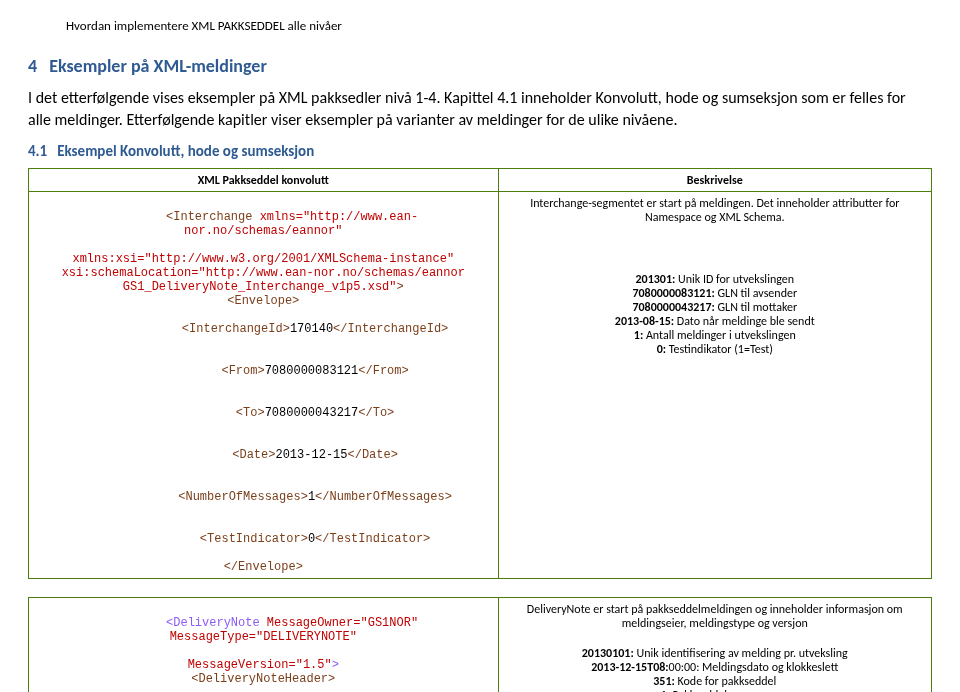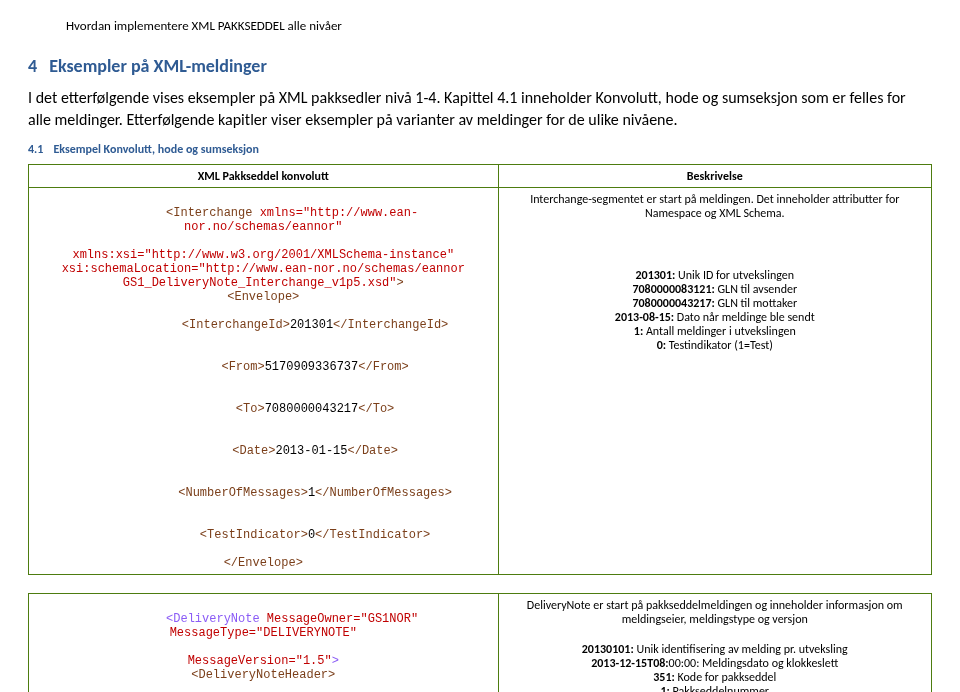--- a/index.html
+++ b/index.html
@@ -16,21 +16,21 @@
     padding-left: 38px;
   }
   h1.sec {
     font-size: 18px;
     font-weight: bold;
     color: #2f5b93;
     margin: 12px 0 10px 0;
   }
   h1.sec .num { margin-right: 12px; }
   h2.sub {
-    font-size: 12px;
+    font-size: 15px;
     font-weight: bold;
     color: #2f5b93;
     margin: 12px 0 8px 0;
   }
   h2.sub .num { margin-right: 10px; }
   p.body {
     font-size: 16px;
     margin: 0 0 8px 0;
     line-height: 1.35;
   }
@@ -88,30 +88,30 @@
   <tr>
     <td>
       <div class="xml-line">
         <span class="c-brown">&lt;Interchange </span><span class="c-red">xmlns="http://www.ean-nor.no/schemas/eannor"</span>
       </div>
       <div class="xml-line"><span class="c-red">xmlns:xsi="http://www.w3.org/2001/XMLSchema-instance"</span></div>
       <div class="xml-line"><span class="c-red">xsi:schemaLocation="http://www.ean-nor.no/schemas/eannor</span></div>
       <div class="xml-line"><span class="c-red">GS1_DeliveryNote_Interchange_v1p5.xsd"</span><span class="c-brown">&gt;</span></div>
       <div class="xml-line"><span class="c-brown">&lt;Envelope&gt;</span></div>
       <div class="xml-line" style="padding-left:46px;">
-        <span class="c-brown">&lt;InterchangeId&gt;</span><span class="c-black">201301</span><span class="c-brown">&lt;/InterchangeId&gt;</span>
+        <span class="c-brown">&lt;InterchangeId&gt;</span><span class="c-black">170140</span><span class="c-brown">&lt;/InterchangeId&gt;</span>
       </div>
       <div class="xml-line" style="padding-left:46px;">
-        <span class="c-brown">&lt;From&gt;</span><span class="c-black">5170909336737</span><span class="c-brown">&lt;/From&gt;</span>
+        <span class="c-brown">&lt;From&gt;</span><span class="c-black">7080000083121</span><span class="c-brown">&lt;/From&gt;</span>
       </div>
       <div class="xml-line" style="padding-left:46px;">
         <span class="c-brown">&lt;To&gt;</span><span class="c-black">7080000043217</span><span class="c-brown">&lt;/To&gt;</span>
       </div>
       <div class="xml-line" style="padding-left:46px;">
-        <span class="c-brown">&lt;Date&gt;</span><span class="c-black">2013-01-15</span><span class="c-brown">&lt;/Date&gt;</span>
+        <span class="c-brown">&lt;Date&gt;</span><span class="c-black">2013-12-15</span><span class="c-brown">&lt;/Date&gt;</span>
       </div>
       <div class="xml-line" style="padding-left:46px;">
         <span class="c-brown">&lt;NumberOfMessages&gt;</span><span class="c-black">1</span><span class="c-brown">&lt;/NumberOfMessages&gt;</span>
       </div>
       <div class="xml-line" style="padding-left:46px;">
         <span class="c-brown">&lt;TestIndicator&gt;</span><span class="c-black">0</span><span class="c-brown">&lt;/TestIndicator&gt;</span>
       </div>
       <div class="xml-line"><span class="c-brown">&lt;/Envelope&gt;</span></div>
     </td>
     <td>

